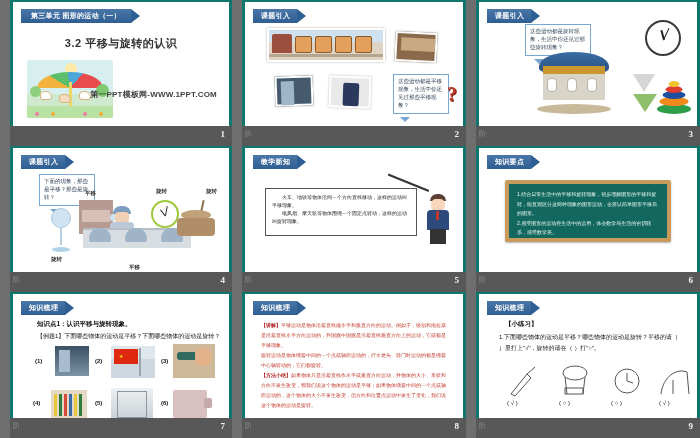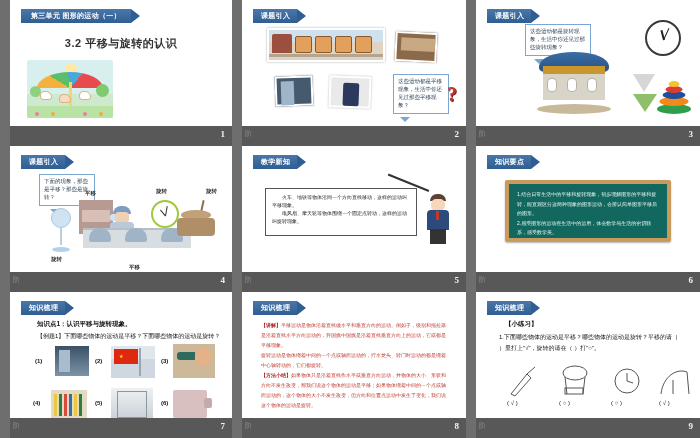--- a/index.html
+++ b/index.html
@@ -11,21 +11,21 @@
   }
   .grid {
     width:700px; height:438px;
     display:grid;
     grid-template-columns:232px 234px 234px;
     grid-template-rows:146px 146px 146px;
     background:#6e6e6e;
   }
   .slide {
     position:relative;
-    background:#ffffff;
+    background:#0f766e;
     overflow:hidden;
     padding:2px 2px 0 2px;
     margin-left:10px;
   }
   .canvas {
     position:absolute;
     left:3px; top:2px; right:3px; bottom:20px;
     background:#ffffff;
     overflow:hidden;
   }
@@ -228,20 +228,21 @@
         <div class="tree"></div>
         <div class="tree2"></div>
         <div class="horse h1"></div>
         <div class="horse h2"></div>
         <div class="horse h3"></div>
         <div class="flower" style="left:8px"></div>
         <div class="flower" style="left:24px;background:#f2a93b"></div>
         <div class="flower" style="left:56px"></div>
         <div class="flower" style="left:72px;background:#f2a93b"></div>
       </div>
+      <div class="s1-url">第一PPT模板网-WWW.1PPT.COM</div>
     </div>
     <div class="footer">
       <span class="mk"></span>
       <span class="pg">1</span>
     </div>
   </div>
 
   <div class="slide">
     <div class="canvas">
       <div class="tag">课题引入</div>

